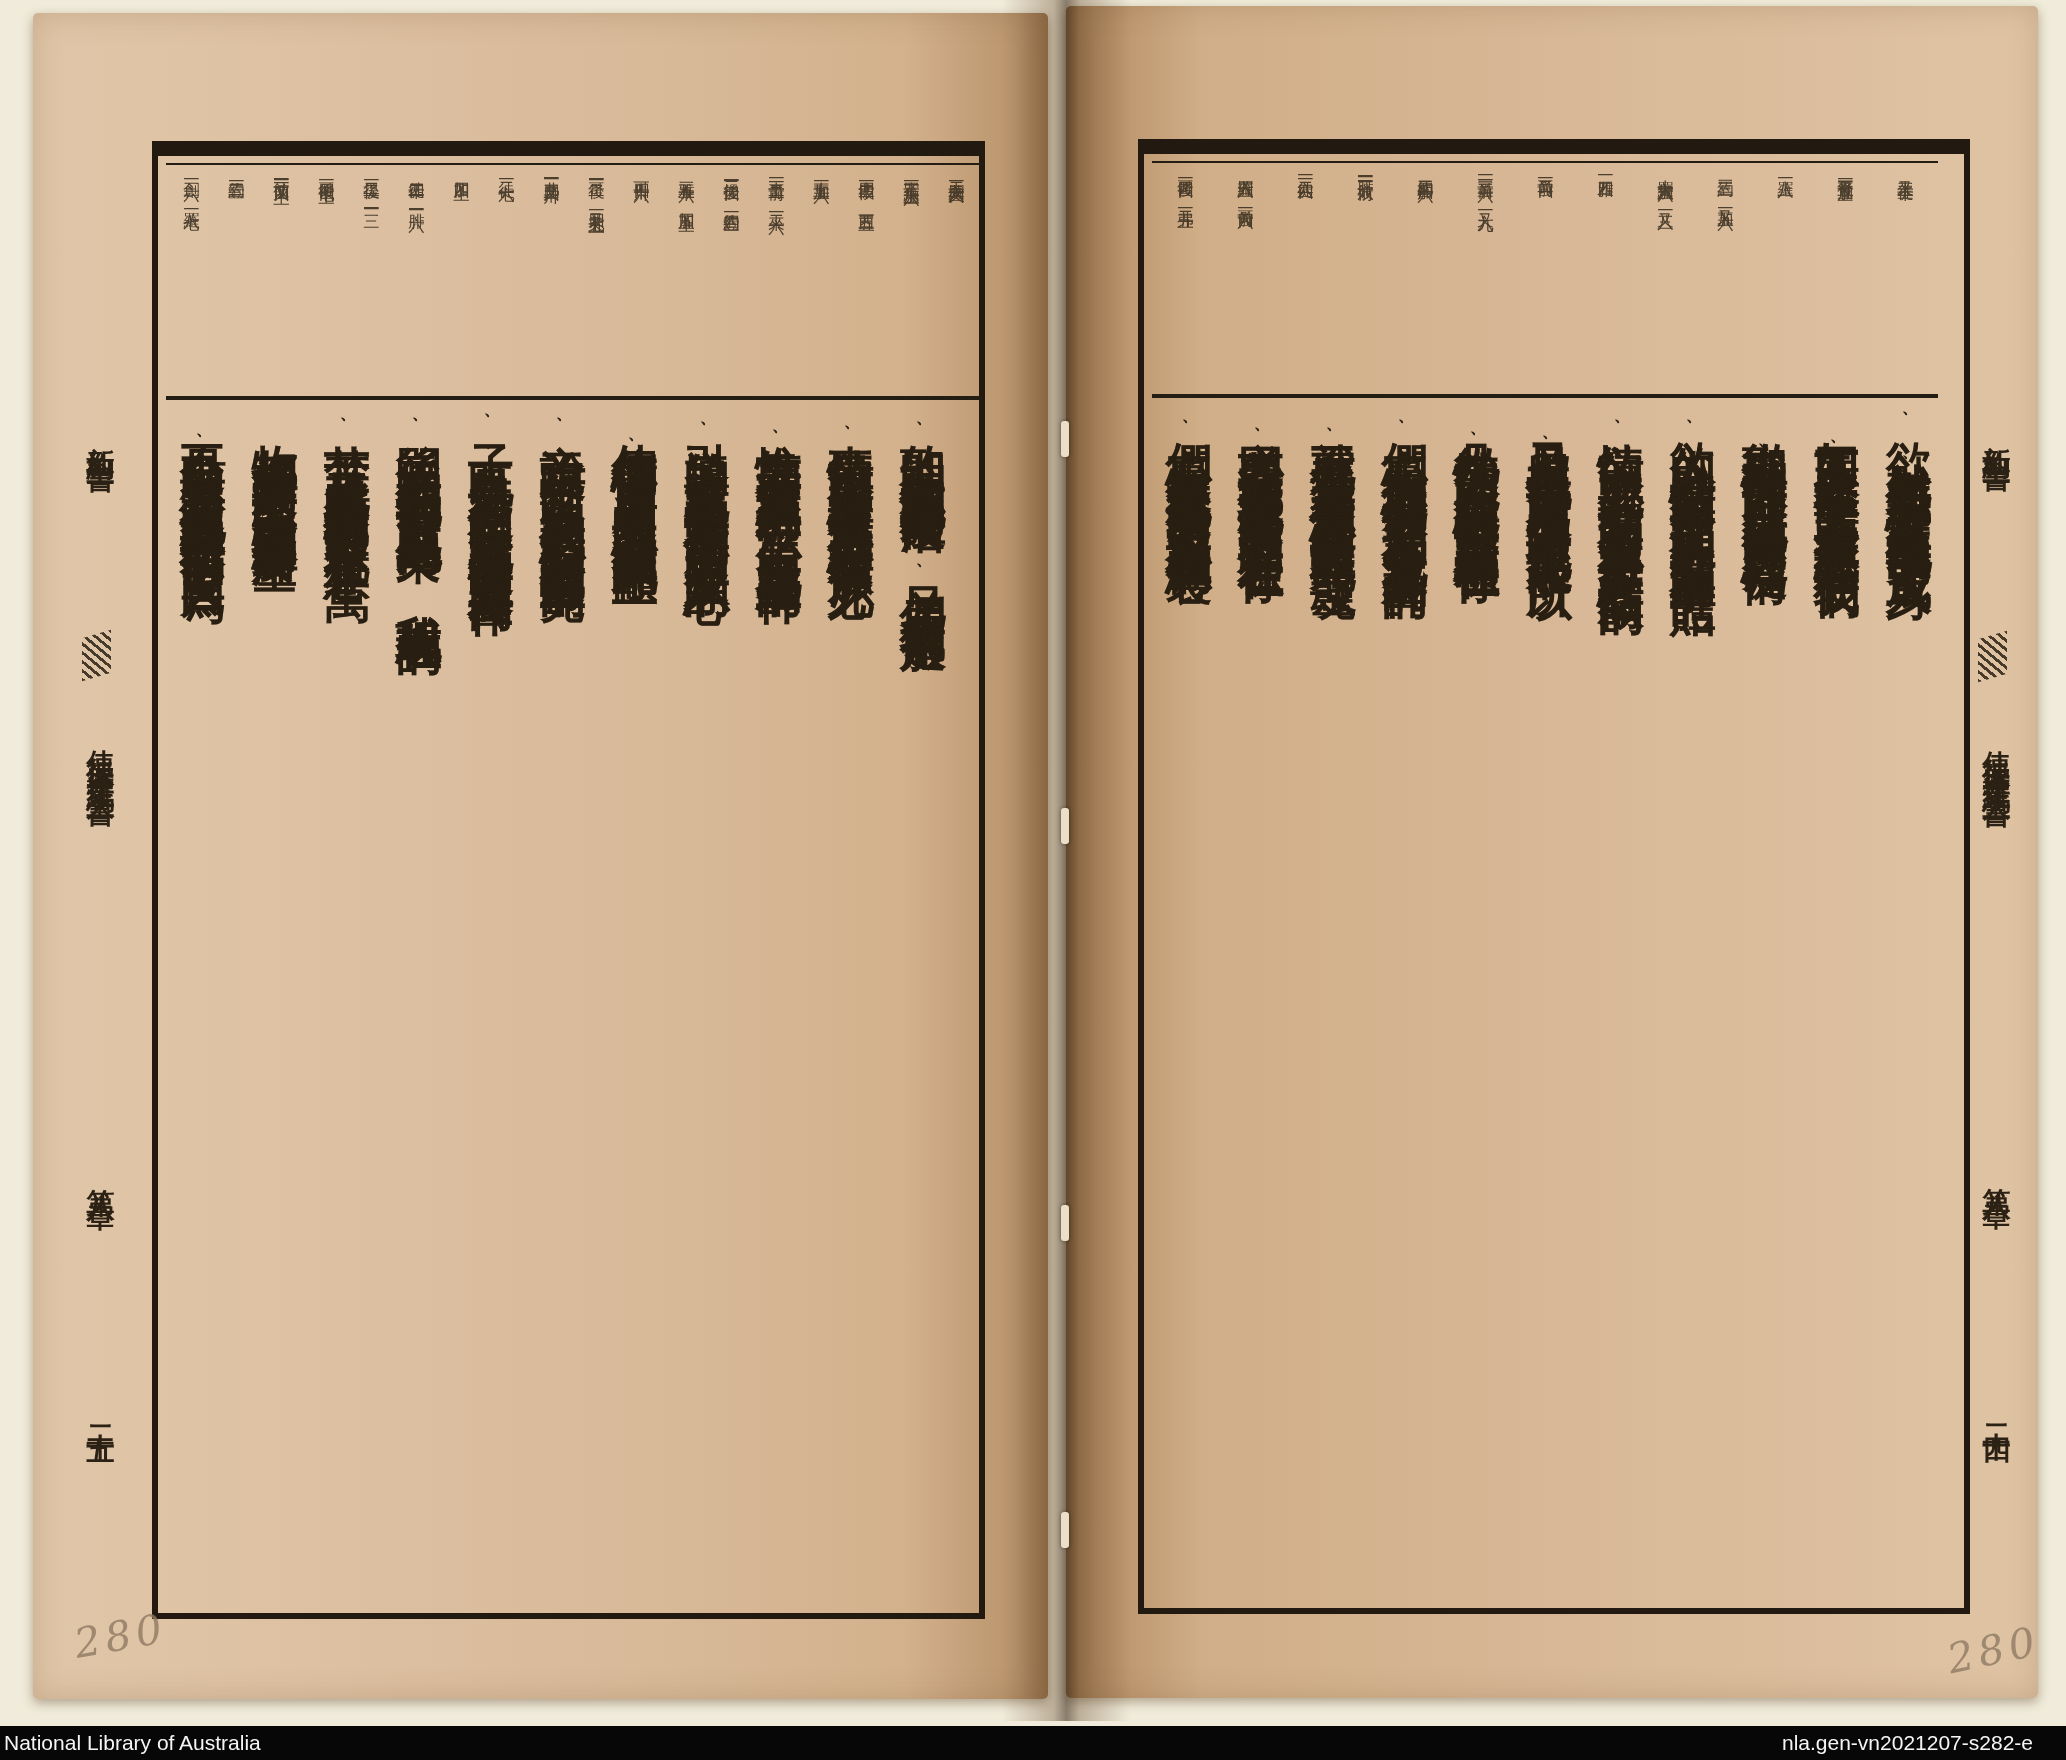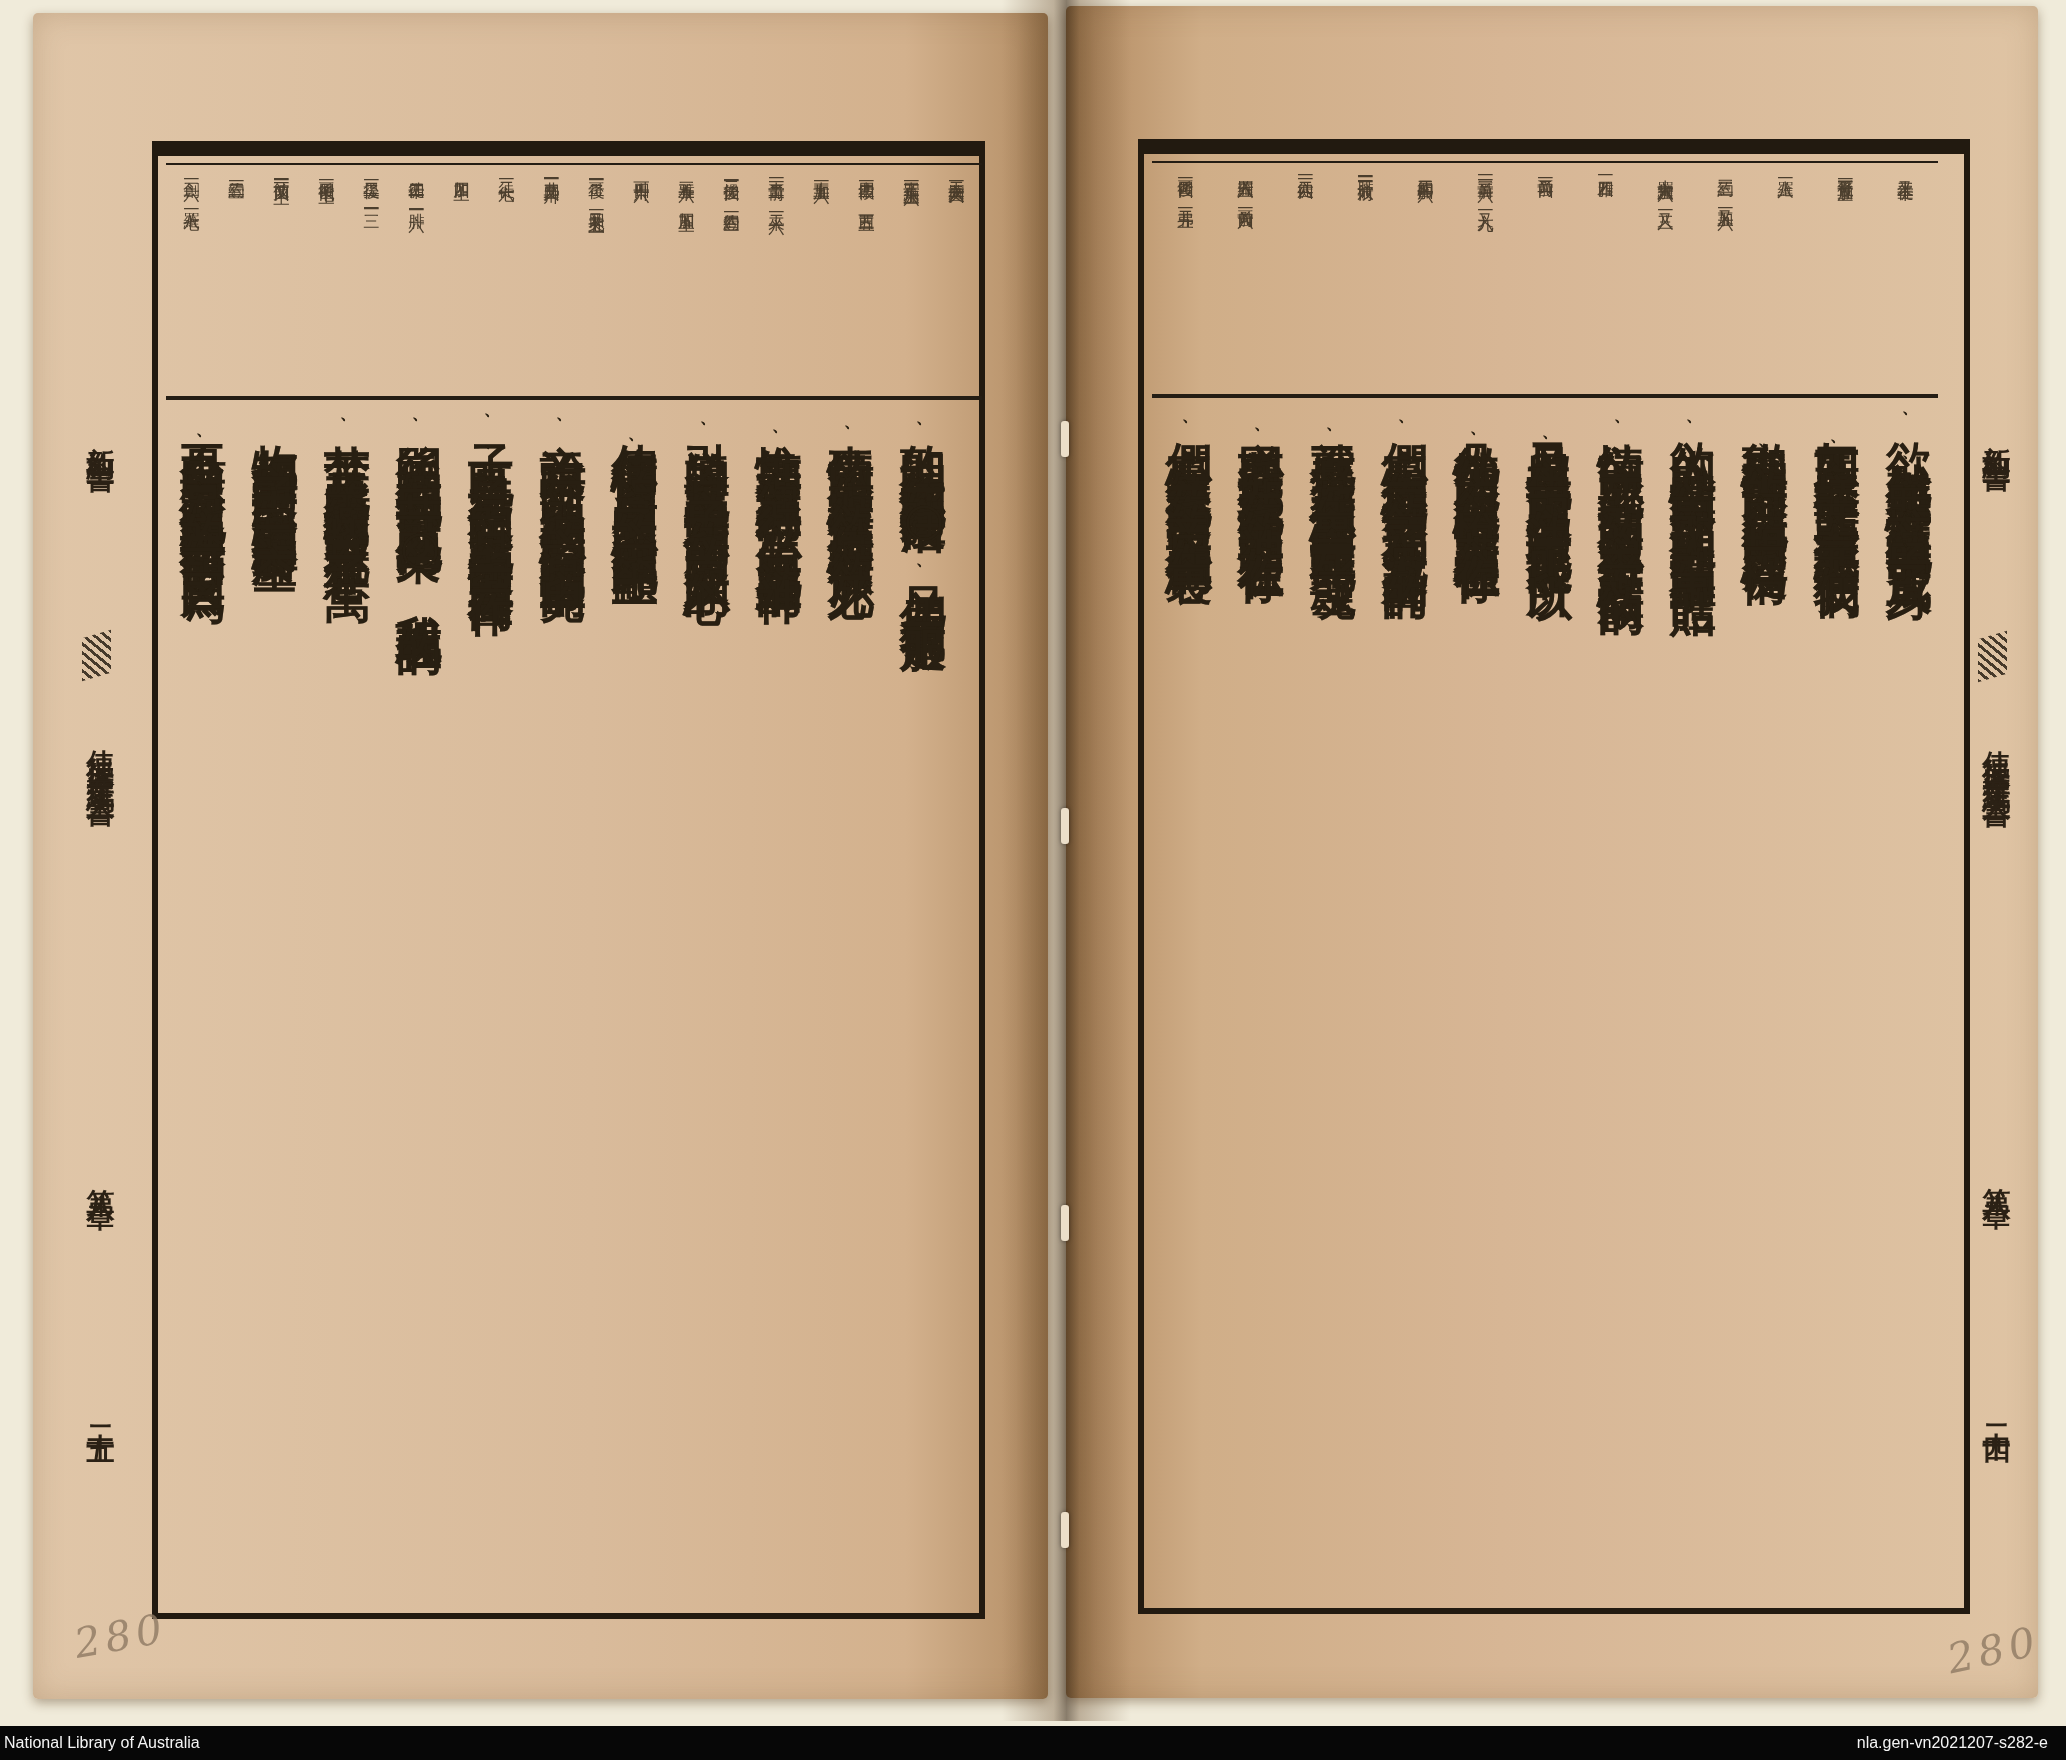--- a/index.html
+++ b/index.html
@@ -86,24 +86,24 @@
     opacity:.8;
   }
   #pencil-left  { left:74px;  top:1612px; transform:rotate(-10deg); }
   #pencil-right { left:1947px; top:1626px; transform:rotate(-12deg); }
 
   
   #footer {
     position:absolute; left:0; bottom:0; width:2066px; height:34px;
     background:#070707; color:#f5f5f5;
     font-family:"Liberation Sans","DejaVu Sans",sans-serif;
-    font-size:16px; line-height:33px;
+    font-size:21px; line-height:33px;
   }
   #footer .lib { position:absolute; left:4px; top:0; }
-  #footer .id  { position:absolute; right:18px; top:0; }
+  #footer .id  { position:absolute; right:33px; top:0; }
 </style>
 </head>
 <body>
 
 <div id="scan">
 
   <div class="page" id="left-page">
     <div class="page-inner-shadow"></div>
 
     <div class="margin-item" style="left:48px; top:411px;">新約聖書</div>

